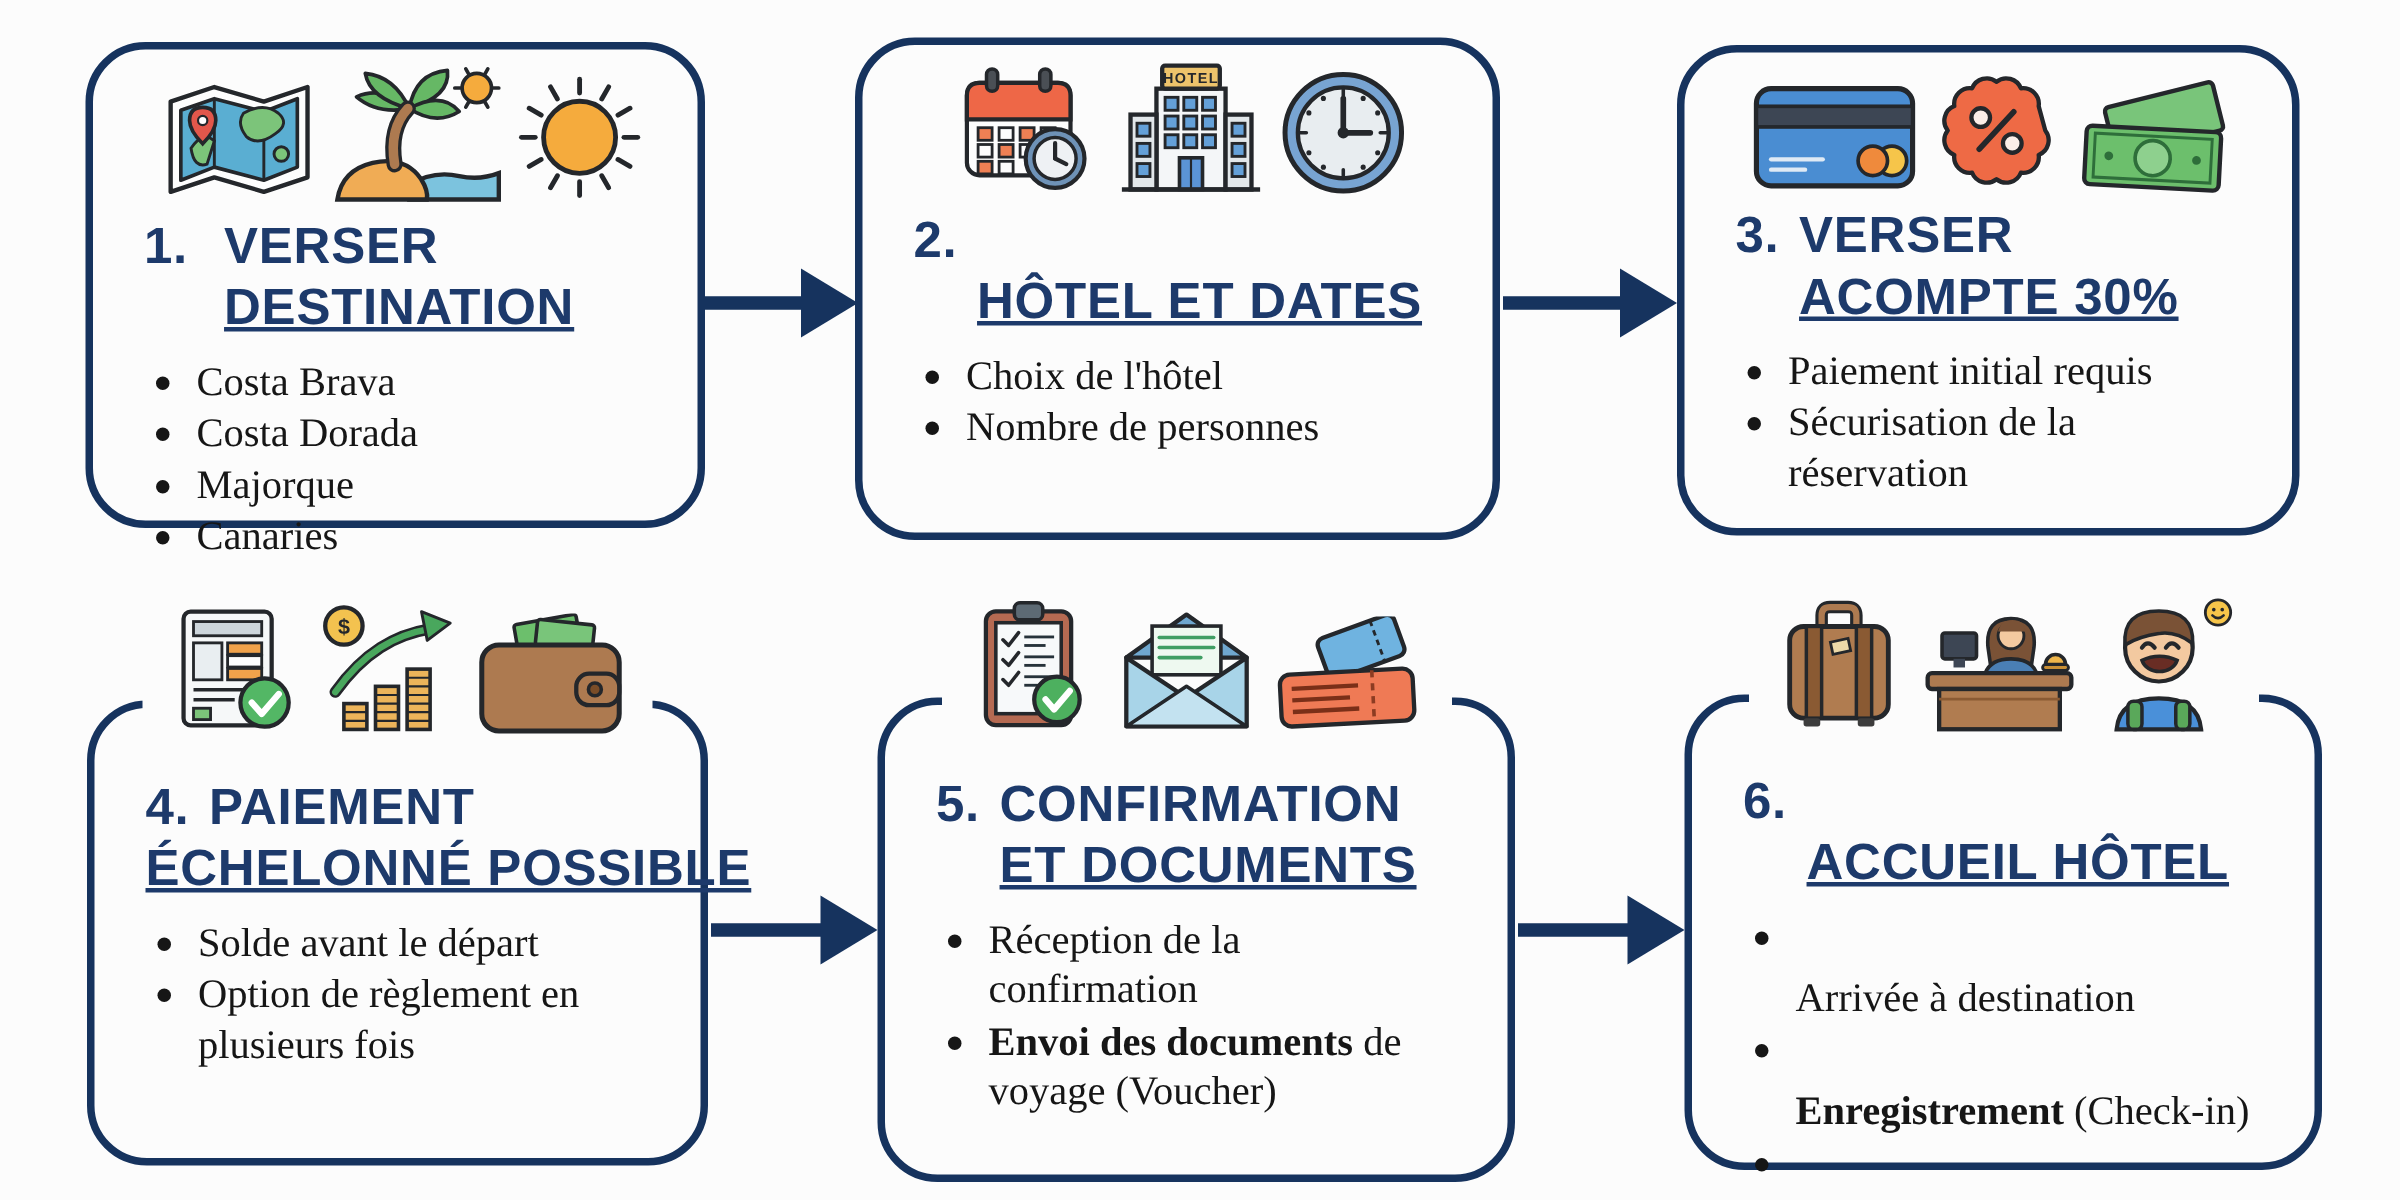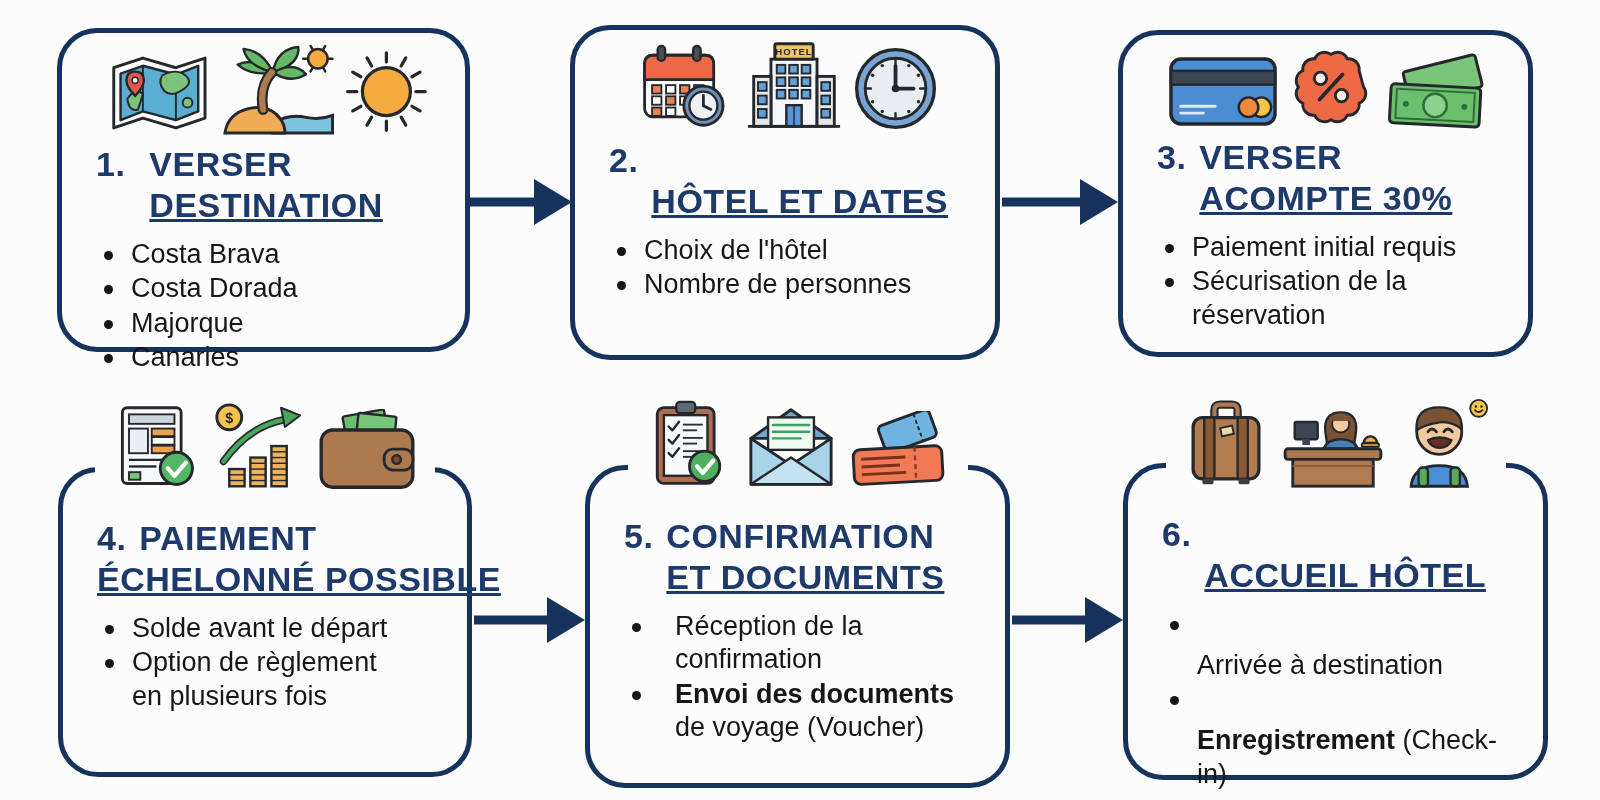--- a/index.html
+++ b/index.html
@@ -13,28 +13,28 @@
                background:#fcfcfc;padding:0 16px;}
   .title{display:grid;grid-template-columns:max-content 1fr;column-gap:13px;
          margin:6px 0 0;font-size:34px;font-weight:700;line-height:1.2;
          color:#1d3a6b;letter-spacing:.5px;}
   .title span{white-space:nowrap;}
   .title .num{grid-column:1;grid-row:1;}
   .title .l1{grid-column:2;grid-row:1;}
   .title .l2{grid-column:2;grid-row:2;text-decoration:underline;}
   .title.t-wide{column-gap:24px;}
   .title.flush .l2{grid-column:1 / -1;grid-row:2;}
-  ul.bullets{list-style:none;margin:12px 0 0;padding:0 0 0 8px;}
+  ul.bullets{list-style:none;margin:12px 0 0;padding:0 0 0 8px;font-family:Liberation Serif, serif;}
   ul.bullets li{display:flex;gap:18px;margin:1px 0;}
   .dot{width:9px;height:9px;border-radius:50%;background:#161616;flex:none;margin-top:13px;}
   .btxt{font-size:27px;line-height:1.24;color:#161616;font-weight:500;}
   .seg.b{font-weight:800;}
   .card-3 .btxt{max-width:330px;}
   .card-4 .btxt{max-width:264px;}
-  .card-5 .btxt{max-width:300px;margin-left:16px;}
+  .card-5 .btxt{max-width:300px;}
   .card-6 .btxt{max-width:320px;margin-top:41px;}
   .arrow{position:absolute;display:block;}
   .arrow rect,.arrow polygon{fill:#16335e;}
   .icons svg{display:block;}
 </style>
 </head>
 <body>
 
 <div class="stage">
 

